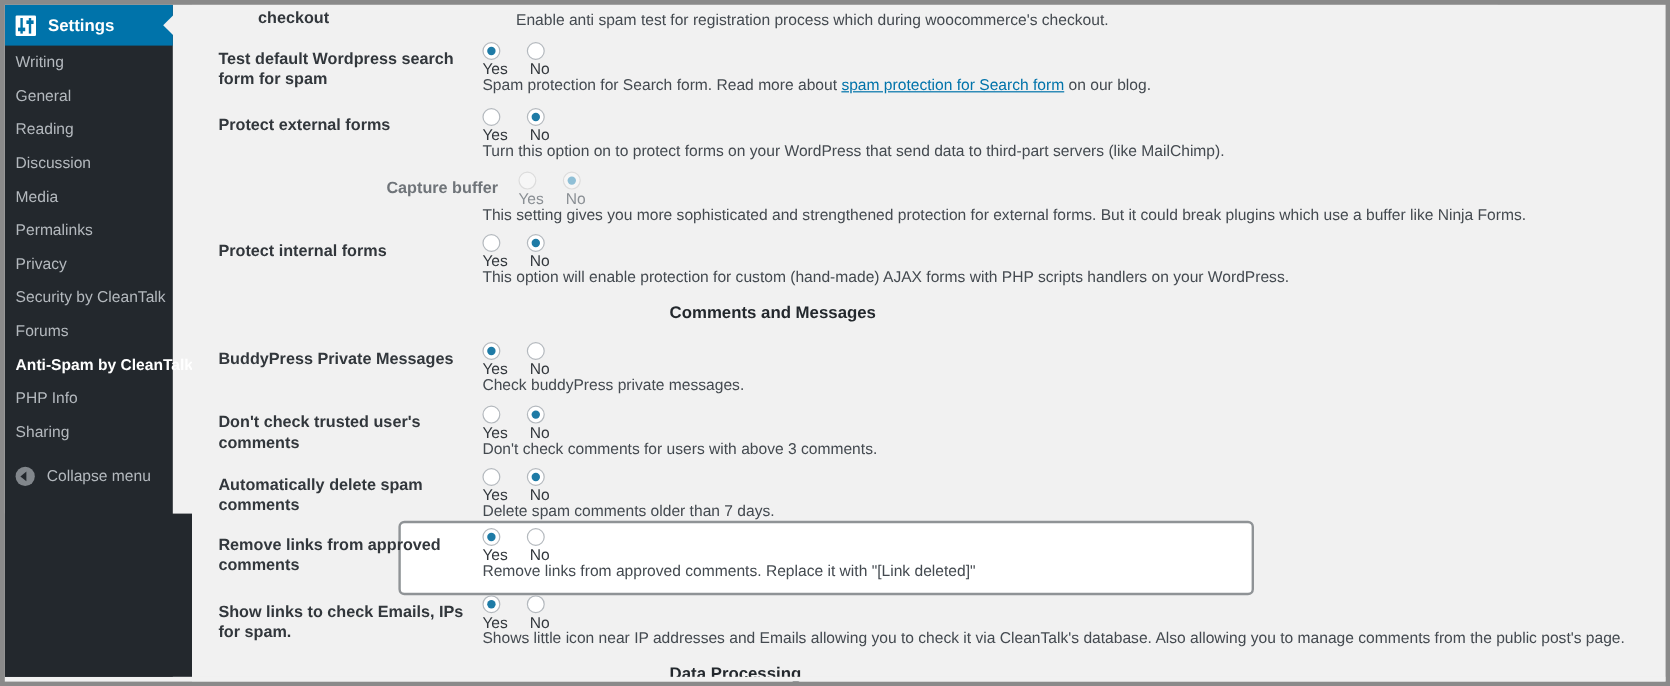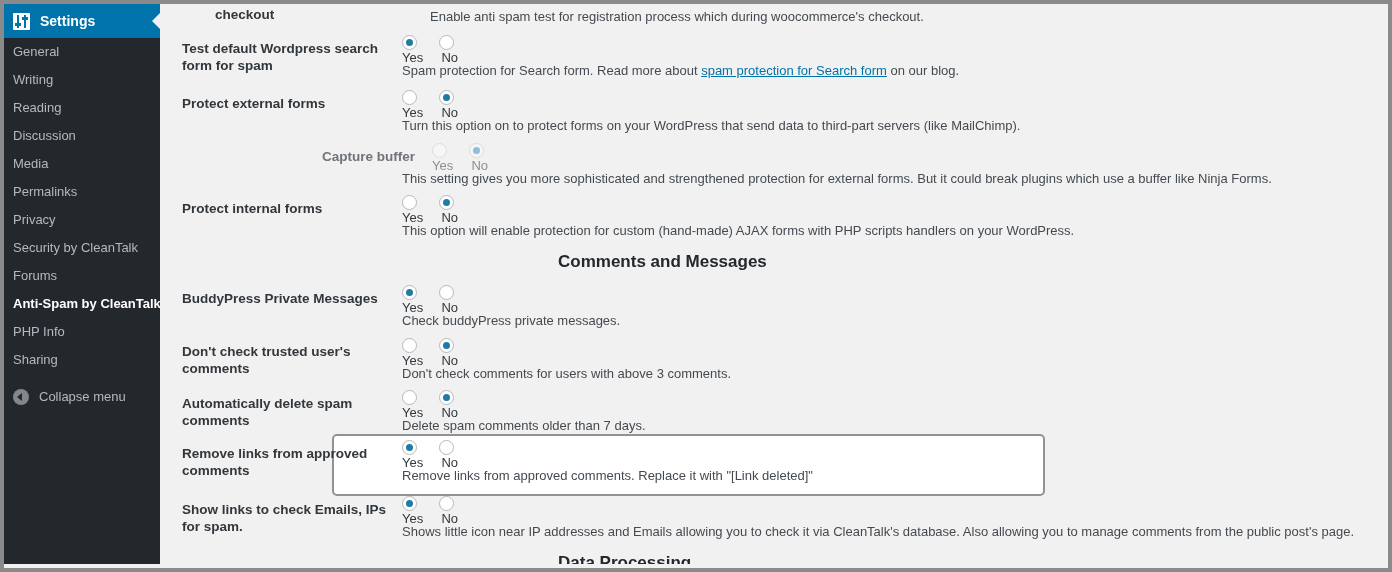--- a/index.html
+++ b/index.html
@@ -22,21 +22,21 @@
     left: 4px; top: 4px;
     width: 1384px; height: 564px;
     background: #f1f1f1;
     overflow: hidden;
   }
 
   
   #sidebar {
     position: absolute;
     left: 0; top: 0;
-    width: 156px; height: 560px;
+    width: 140px; height: 560px;
     background: #23282d;
     color: #b4b9be;
   }
   .adminmenu-head {
     position: relative;
     height: 34px;
     background: #0073aa;
     color: #ffffff;
     display: flex;
     align-items: center;
@@ -199,21 +199,21 @@
     white-space: nowrap;
   }
   .desc a {
     color: #0073aa;
     text-decoration: underline;
   }
 
   .section-head {
     position: absolute;
     left: 398px;
-    font-size: 17px;
+    font-size: 14px;
     font-weight: bold;
     color: #23282d;
   }
 
   
   #highlight-card {
     position: absolute;
     left: 172px; top: 430px;
     width: 713px; height: 62px;
     background: #ffffff;
@@ -243,24 +243,24 @@
           <span class="s-line v2"></span>
           <span class="s-line h1"></span>
           <span class="s-line h2"></span>
         </span>
         <span>Settings</span>
         <span class="arrow"></span>
       </div>
 
       <ul class="menu-list">
         <li class="menu-item">
+          <span>Writing</span>
+        </li>
+        <li class="menu-item">
           <span>General</span>
-        </li>
-        <li class="menu-item">
-          <span>Writing</span>
         </li>
         <li class="menu-item">
           <span>Reading</span>
         </li>
         <li class="menu-item">
           <span>Discussion</span>
         </li>
         <li class="menu-item">
           <span>Media</span>
         </li>

